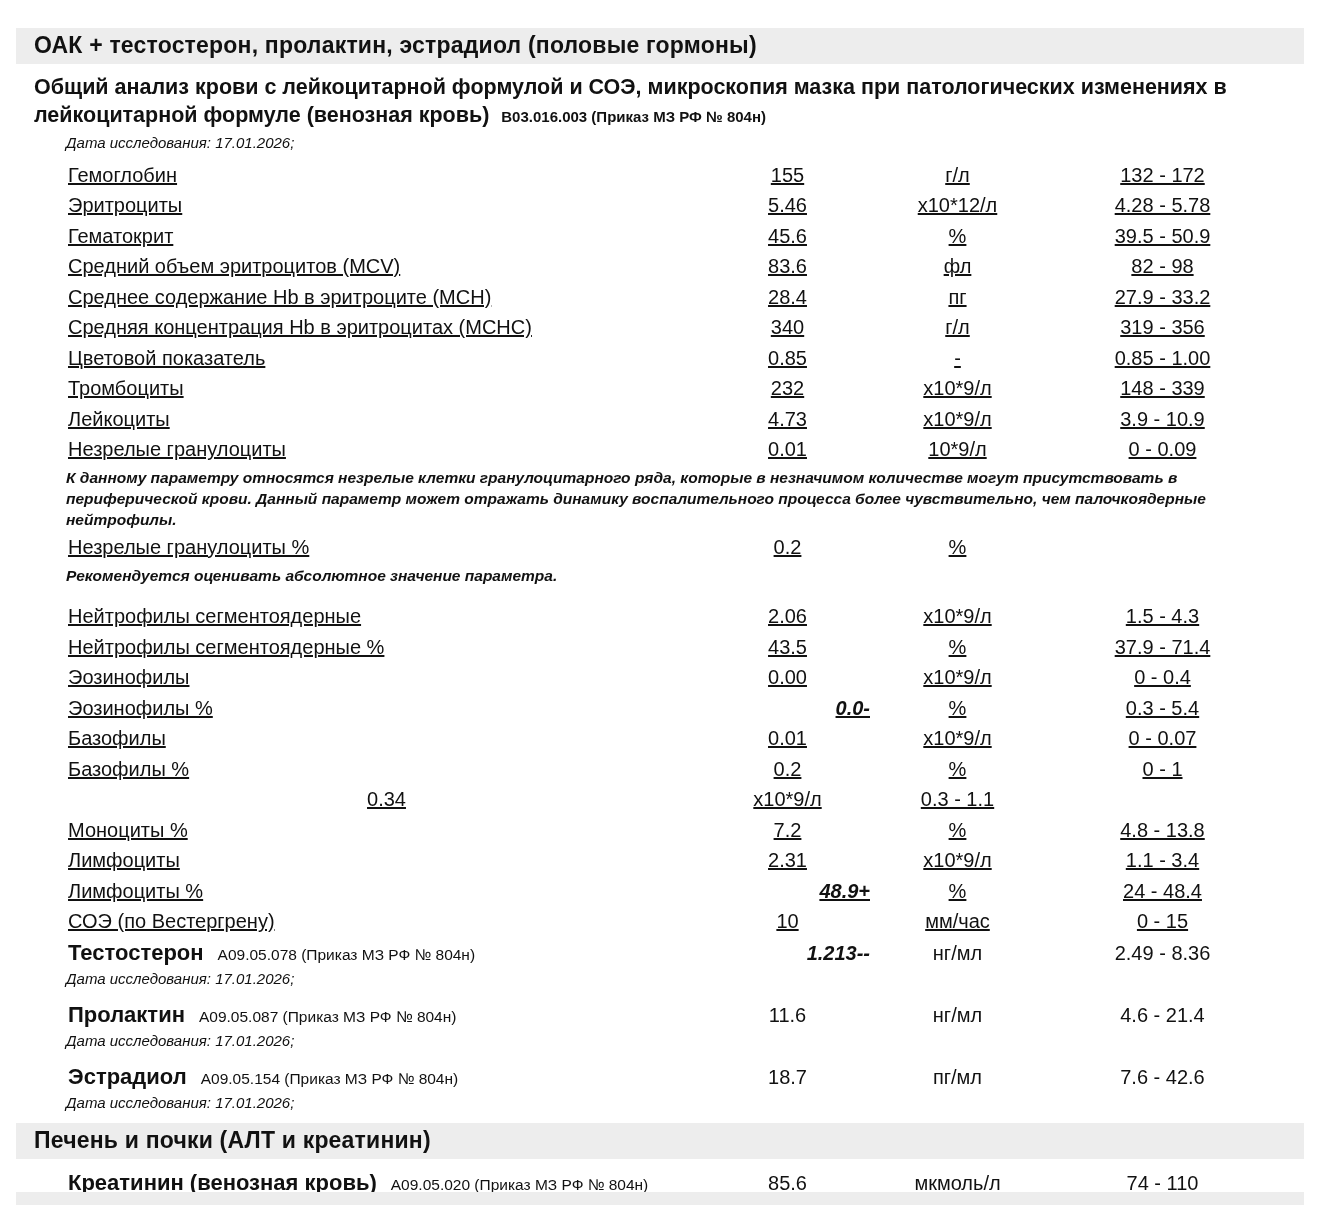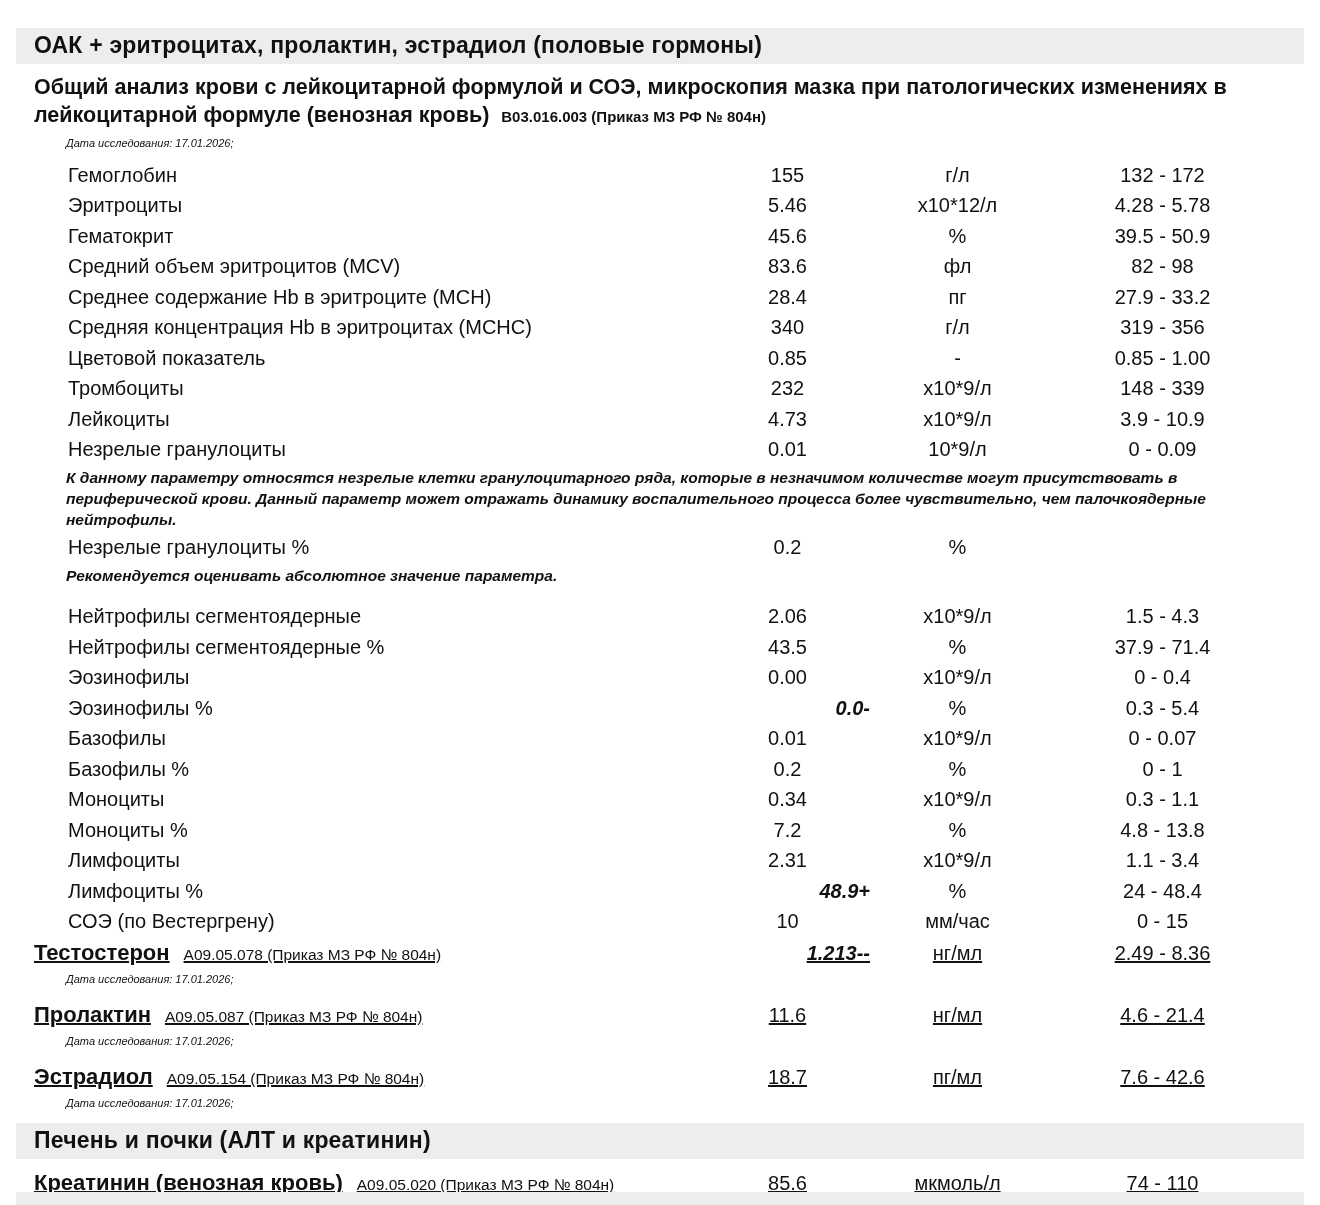--- a/index.html
+++ b/index.html
@@ -27,63 +27,63 @@
     font-weight:bold;
     font-size:21.5px;
     line-height:28px;
     max-width:1262px;
   }
   .test-title .title-code { font-size:15px; margin-left:6px; }
 
   .date-line {
     margin:3px 0 8px 66px;
     font-style:italic;
-    font-size:11px;
+    font-size:15px;
     line-height:18px;
   }
 
   .row {
     display:grid;
     grid-template-columns:1fr 165px 175px 235px;
     align-items:center;
     padding-left:68px;
     padding-right:40px;
   }
-  .result-row { height:30.5px; font-size:20px; }
+  .result-row { height:30.5px; font-size:20px;text-decoration:underline; }
   .cell.value, .cell.unit, .cell.range { text-align:center; }
   .cell.value.flagged { font-weight:bold; font-style:italic;text-align:right; }
 
   .note {
     margin:2px 40px 2px 66px;
     font-style:italic;
     font-size:15.5px;
     line-height:21px;
     font-weight:bold;
   }
   .spacer { height:14px; }
 
   .panel { margin-bottom:0; }
-  .panel-row { height:32px; padding-left:34px; font-size:20px;text-decoration:underline; }
+  .panel-row { height:32px; font-size:20px; }
   .panel-name { font-weight:bold; font-size:22px; }
   .panel-code { font-size:15.5px; font-weight:normal; margin-left:14px; }
   .panel .date-line { margin:1px 0 11px 66px; }
 
   .bottom-bar {
     position:absolute;
     left:16px; right:16px; bottom:0;
     height:13px;
     background:#ededed;
   }
 </style>
 </head>
 <body>
 
 <div class="page">
 
-  <div class="section-bar">ОАК + эритроцитах, пролактин, эстрадиол (половые гормоны)</div>
+  <div class="section-bar">ОАК + тестостерон, пролактин, эстрадиол (половые гормоны)</div>
 
   <div class="test-title">
     <span class="title-main">Общий анализ крови с лейкоцитарной формулой и СОЭ, микроскопия мазка при патологических изменениях в лейкоцитарной формуле (венозная кровь)</span>
     <span class="title-code">В03.016.003 (Приказ МЗ РФ № 804н)</span>
   </div>
 
   <div class="date-line">Дата исследования: 17.01.2026;</div>
 
   <div id="cbc-rows">
       <div class="row result-row">
@@ -185,21 +185,20 @@
     <div class="cell unit">х10*9/л</div>
     <div class="cell range">0 - 0.07</div>
   </div>
       <div class="row result-row">
     <div class="cell name">Базофилы %</div>
     <div class="cell value">0.2</div>
     <div class="cell unit">%</div>
     <div class="cell range">0 - 1</div>
   </div>
       <div class="row result-row">
-    <div class="cell name">Моноциты</div>
     <div class="cell value">0.34</div>
     <div class="cell unit">х10*9/л</div>
     <div class="cell range">0.3 - 1.1</div>
   </div>
       <div class="row result-row">
     <div class="cell name">Моноциты %</div>
     <div class="cell value">7.2</div>
     <div class="cell unit">%</div>
     <div class="cell range">4.8 - 13.8</div>
   </div>

